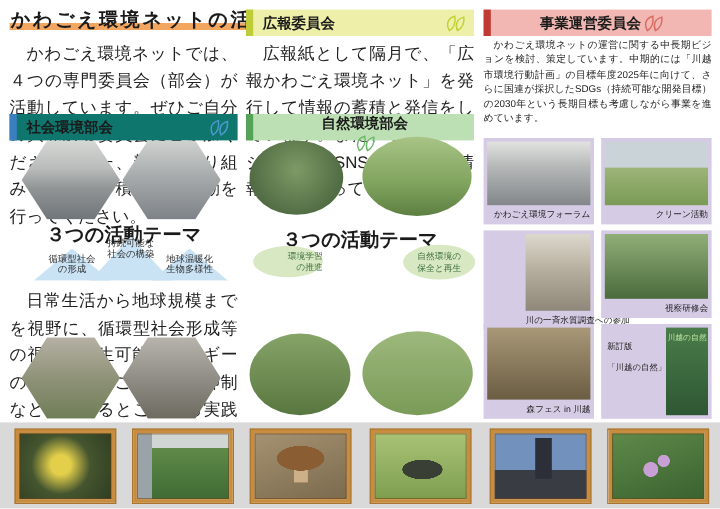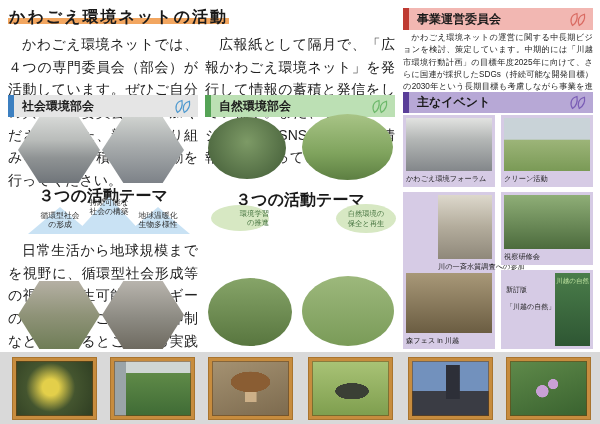--- a/index.html
+++ b/index.html
@@ -6,25 +6,25 @@
   .page{
     position:relative;width:600px;height:424px;background:#ffffff;overflow:hidden;
     font-family:"Liberation Sans","DejaVu Sans",sans-serif;color:#1a1a1a;
   }
   
   .hdr{
     position:absolute;height:22px;width:190px;box-sizing:border-box;
     display:flex;align-items:center;justify-content:space-between;
     padding:0 6px 0 8px;border-left:6px solid;font-weight:bold;font-size:12px;
   }
-  .hdr-social{background:#e5e5e5;border-color:#3c7fc0;}
+  .hdr-social{background:#0f766e;border-color:#3c7fc0;}
   .hdr-social .leaf{color:#4e99cf;}
   .hdr-pr{background:#eef0a9;border-color:#bfcc3a;}
   .hdr-pr .leaf{color:#c2cf35;}
-  .hdr-nature{background:#bce0b4;border-color:#55a356;}
+  .hdr-nature{background:#bce0b4;border-color:#55a356;flex-direction:column;}
   .hdr-nature .leaf{color:#6cb86a;}
   .hdr-mgmt{background:#f2b7b2;border-color:#bf3a32;}
   .hdr-mgmt .leaf{color:#d96a62;}
   .hdr-events{background:#b7a8d6;border-color:#5a3e99;}
   .hdr-events .leaf{color:#7a5cb5;}
   .leaf{flex:0 0 auto;}
   
   .page-title{position:absolute;left:8px;top:7px;margin:0;font-size:16px;font-weight:bold;letter-spacing:2px;white-space:nowrap;}
   .page-title .hl{background:linear-gradient(transparent 58%,#f2a660 58%,#f2a660 94%,transparent 94%);padding:0 1px;}
   .para{position:absolute;margin:0;font-size:14px;line-height:1.62;text-align:justify;text-indent:1em;word-break:break-all;color:#222;}
@@ -38,21 +38,21 @@
   .tri{position:absolute;background:#c9e2f4;clip-path:polygon(50% 0,100% 100%,0 100%);}
   .tri-label{position:absolute;font-size:7.8px;line-height:1.2;text-align:center;color:#2e2e2e;}
   
   .mini-oval{position:absolute;border-radius:50%;background:#d7e8c3;color:#41703c;
     display:flex;flex-direction:column;align-items:center;justify-content:center;
     font-size:7.3px;line-height:1.25;text-align:center;}
   
   .card{position:absolute;width:92px;background:#d6cbe5;box-sizing:border-box;padding:3px;
     display:flex;flex-direction:column;}
   .card .ph{flex:1;}
-  .card .cap{height:11px;line-height:11px;margin-top:2px;font-size:7.2px;text-align:left;white-space:nowrap;color:#1c1c1c;}
+  .card .cap{height:11px;line-height:11px;margin-top:2px;font-size:7.2px;text-align:right;white-space:nowrap;color:#1c1c1c;}
   .book-card{flex-direction:row;align-items:stretch;}
   .book-text{flex:1;font-size:7px;line-height:1.4;padding:12px 0 0 2px;color:#1c1c1c;}
   .book-text div{margin-bottom:7px;white-space:nowrap;}
   .book-cover{width:38px;background:linear-gradient(180deg,#4a7d4a,#2e5633);
     display:flex;justify-content:center;padding-top:4px;box-sizing:border-box;}
   .book-cover span{font-size:6.5px;color:#bfe3a0;white-space:nowrap;}
   
   .strip{position:absolute;left:0;top:352px;width:600px;height:72px;background:#d9d9d9;}
   .bphoto{position:absolute;top:6px;width:83px;height:61px;box-sizing:border-box;
     border:3px solid #c78c3e;box-shadow:0 0 0 1px #a9742e, inset 0 0 0 1px rgba(110,65,15,.55);}
@@ -121,20 +121,27 @@
       <div>地球温暖化</div>
       <div>生物多様性</div>
     </div>
   </div>
 
   <p class="para" style="left:8px;top:239px;width:190px;">日常生活から地球規模までを視野に、循環型社会形成等の視点で再生可能エネルギーの利用促進、ごみの排出抑制など、できるところから実践しています。</p>
 
   <div class="hex p-harvest" style="left:18px;top:281px;width:82px;height:68px;"></div>
   <div class="hex p-clean-street" style="left:102px;top:281px;width:82px;height:68px;"></div>
 
+  <div class="hdr hdr-pr" style="left:205px;top:8px;">
+    <span>広報委員会</span>
+    <svg class="leaf" viewBox="0 0 26 20" width="20" height="15">
+        <path d="M7 18 C3 11 5 4 13 2 C14 9 12 15 7 18 Z" fill="none" stroke="currentColor" stroke-width="1.6"></path>
+        <path d="M16 18 C13 12 15 5 23 3 C24 10 21 15 16 18 Z" fill="none" stroke="currentColor" stroke-width="1.6"></path>
+      </svg>
+  </div>
   <p class="para" style="left:205px;top:33px;width:190px;">広報紙として隔月で、「広報かわごえ環境ネット」を発行して情報の蓄積と発信をしています。また、ホームページの運営とSNSを活用した情報発信を行っています。</p>
 
   <div class="hdr hdr-nature" style="left:205px;top:95px;">
     <span>自然環境部会</span>
     <svg class="leaf" viewBox="0 0 26 20" width="20" height="15">
         <path d="M7 18 C3 11 5 4 13 2 C14 9 12 15 7 18 Z" fill="none" stroke="currentColor" stroke-width="1.6"></path>
         <path d="M16 18 C13 12 15 5 23 3 C24 10 21 15 16 18 Z" fill="none" stroke="currentColor" stroke-width="1.6"></path>
       </svg>
   </div>
 
@@ -149,36 +156,29 @@
   </div>
   <div class="mini-oval" style="left:336px;top:204px;width:60px;height:29px;align-items:center;">
     <div>自然環境の</div>
     <div>保全と再生</div>
   </div>
 
 
   <div class="oval p-forest-kids" style="left:208px;top:278px;width:84px;height:68px;"></div>
   <div class="oval p-flower-field" style="left:302px;top:276px;width:92px;height:70px;"></div>
 
-  <div class="hdr hdr-mgmt" style="left:403px;top:8px;">
+  <div class="hdr hdr-mgmt" style="left:403px;top:8px;justify-content:center;">
     <span>事業運営委員会</span>
     <svg class="leaf" viewBox="0 0 26 20" width="20" height="15">
         <path d="M7 18 C3 11 5 4 13 2 C14 9 12 15 7 18 Z" fill="none" stroke="currentColor" stroke-width="1.6"></path>
         <path d="M16 18 C13 12 15 5 23 3 C24 10 21 15 16 18 Z" fill="none" stroke="currentColor" stroke-width="1.6"></path>
       </svg>
   </div>
   <p class="para para-sm" style="left:403px;top:32px;width:190px;">かわごえ環境ネットの運営に関する中長期ビジョンを検討、策定しています。中期的には「川越市環境行動計画」の目標年度2025年に向けて、さらに国連が採択したSDGs（持続可能な開発目標）の2030年という長期目標も考慮しながら事業を進めています。</p>
 
-  <div class="hdr hdr-events" style="left:403px;top:92px;height:21px;">
-    <span>主なイベント</span>
-    <svg class="leaf" viewBox="0 0 26 20" width="20" height="15">
-        <path d="M7 18 C3 11 5 4 13 2 C14 9 12 15 7 18 Z" fill="none" stroke="currentColor" stroke-width="1.6"></path>
-        <path d="M16 18 C13 12 15 5 23 3 C24 10 21 15 16 18 Z" fill="none" stroke="currentColor" stroke-width="1.6"></path>
-      </svg>
-  </div>
 
   <div class="card" style="left:403px;top:115px;height:72px;">
     <div class="ph p-forum"></div>
     <div class="cap">かわごえ環境フォーラム</div>
   </div>
   <div class="card" style="left:501px;top:115px;height:72px;">
     <div class="ph p-clean-act"></div>
     <div class="cap">クリーン活動</div>
   </div>
   <div class="card" style="left:403px;top:192px;height:83px;padding-left:35px;">

